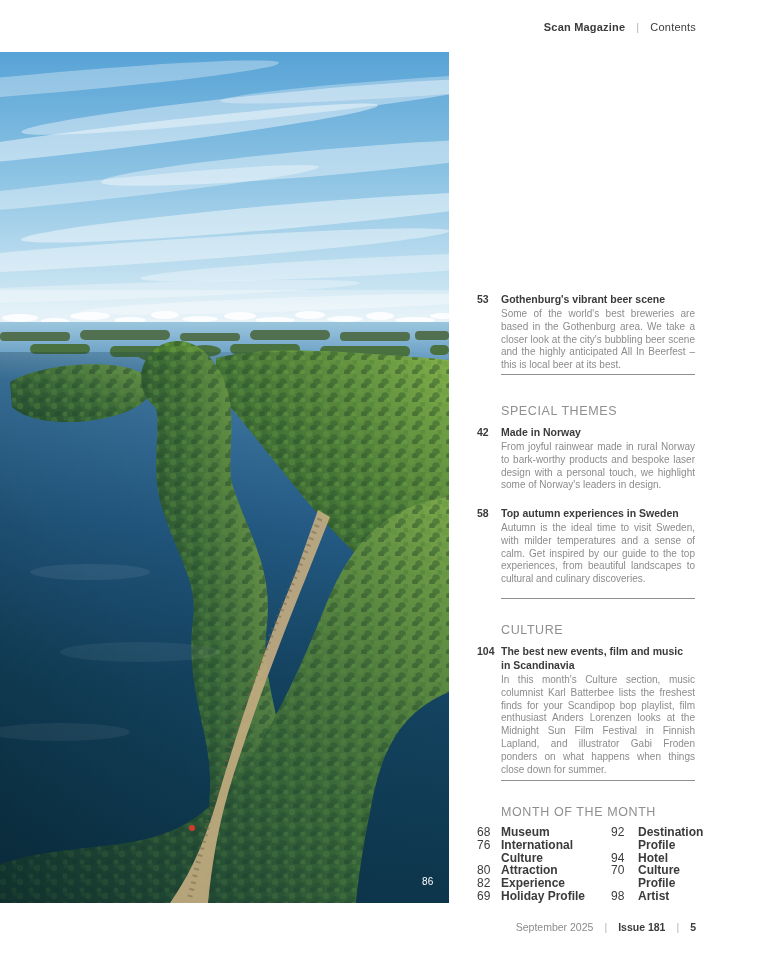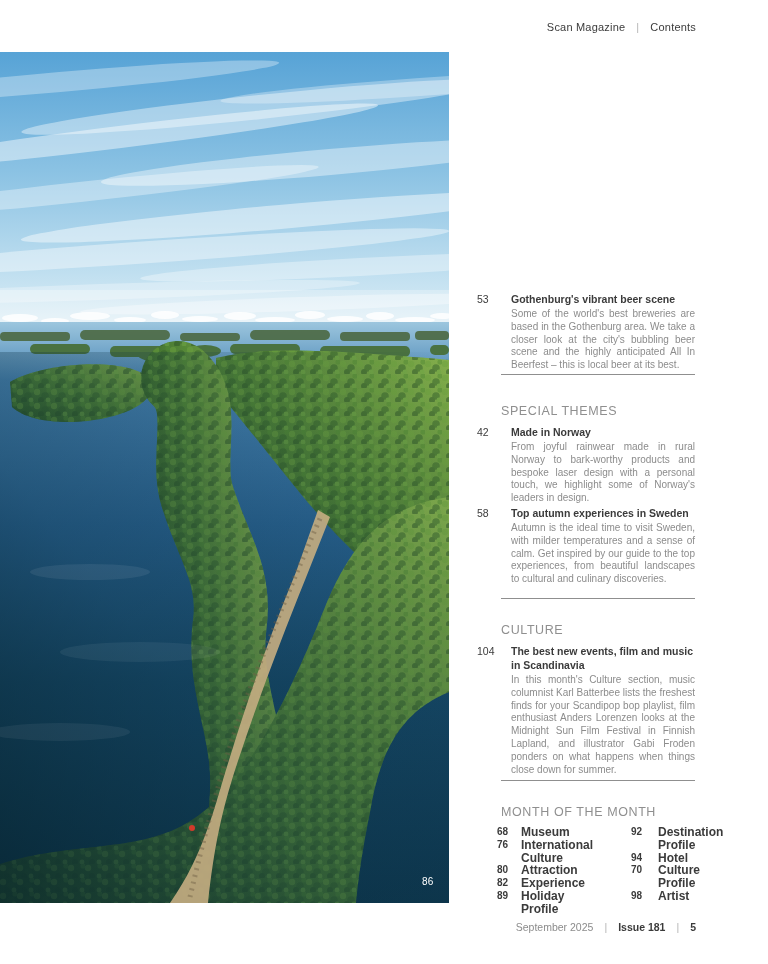--- a/index.html
+++ b/index.html
@@ -2,47 +2,47 @@
 <html><head>
 <meta charset="utf-8">
 <style>
   html,body{margin:0;padding:0;background:#ffffff;}
   .page{position:relative;width:768px;height:964px;background:#ffffff;overflow:hidden;
         font-family:"Liberation Sans","DejaVu Sans",sans-serif;}
 
   
   .masthead{position:absolute;top:21px;left:0;width:696px;text-align:right;
             font-size:11px;color:#3b3b3b;letter-spacing:.2px;}
-  .masthead .brand{font-weight:normal;}
+  .masthead .brand{font-weight:bold;}
   .sep{color:#b5b5b5;margin:0 11px;font-weight:normal;}
 
   
   .photo{position:absolute;top:52px;left:0;width:501px;height:851px;overflow:hidden;}
   .photo svg{display:block;}
   .photo-num{position:absolute;left:422px;top:824px;color:#ffffff;font-size:10px;
              letter-spacing:.3px;}
 
   
   .toc{position:absolute;left:477px;top:0;width:218px;height:964px;}
   .block{position:absolute;left:0;width:218px;}
   .entry{display:flex;align-items:flex-start;}
-  .num{flex:0 0 24px;font-size:10.5px;font-weight:normal;color:#3b3b3b;line-height:14px;}
-  .entry-body{flex:1;margin-left:10px;}
+  .num{flex:0 0 24px;font-size:10.5px;font-weight:bold;color:#3b3b3b;line-height:14px;}
+  .entry-body{flex:1;}
   .etitle{font-size:10.5px;font-weight:bold;color:#3b3b3b;line-height:14px;margin-bottom:2px;}
   .edesc{font-size:10px;color:#8c8c8c;line-height:12.8px;text-align:justify;}
   .rule{position:absolute;left:24px;width:194px;height:0;border-top:1px solid #8f8f8f;}
   .sect{position:absolute;left:24px;font-size:12.5px;letter-spacing:.6px;color:#8f8f8f;}
 
   
   .best{position:absolute;left:0;top:826px;width:218px;}
   .bcol{position:absolute;top:0;}
   .bcol.left{left:0;width:112px;}
   .bcol.right{left:134px;width:84px;}
   .bitem{display:flex;align-items:flex-start;}
-  .bitem .bnum{flex:0 0 24px;font-size:10px;font-weight:bold;color:#3b3b3b;line-height:12.8px;margin-left:20px;}
+  .bitem .bnum{flex:0 0 24px;font-size:12px;font-weight:normal;color:#3b3b3b;line-height:12.8px;}
   .bcol.right .bitem .bnum{flex:0 0 27px;}
   .bitem .blabel{flex:1;font-size:12px;font-weight:bold;color:#3b3b3b;line-height:12.8px;}
 
   
   .folio{position:absolute;top:921px;left:400px;width:296px;text-align:right;
          font-size:10.5px;color:#8c8c8c;}
   .folio .strong{color:#3b3b3b;font-weight:bold;}
 </style>
 </head>
 <body>
@@ -223,21 +223,21 @@
         </div>
         <div class="bitem">
           <span class="bnum">80</span>
           <span class="blabel">Attraction</span>
         </div>
         <div class="bitem">
           <span class="bnum">82</span>
           <span class="blabel">Experience</span>
         </div>
         <div class="bitem">
-          <span class="bnum">89</span>
+          <span class="bnum">69</span>
           <span class="blabel">Holiday Profile</span>
         </div>
       </div>
       <div class="bcol right">
         <div class="bitem">
           <span class="bnum">92</span>
           <span class="blabel">Destination Profile</span>
         </div>
         <div class="bitem">
           <span class="bnum">94</span>

